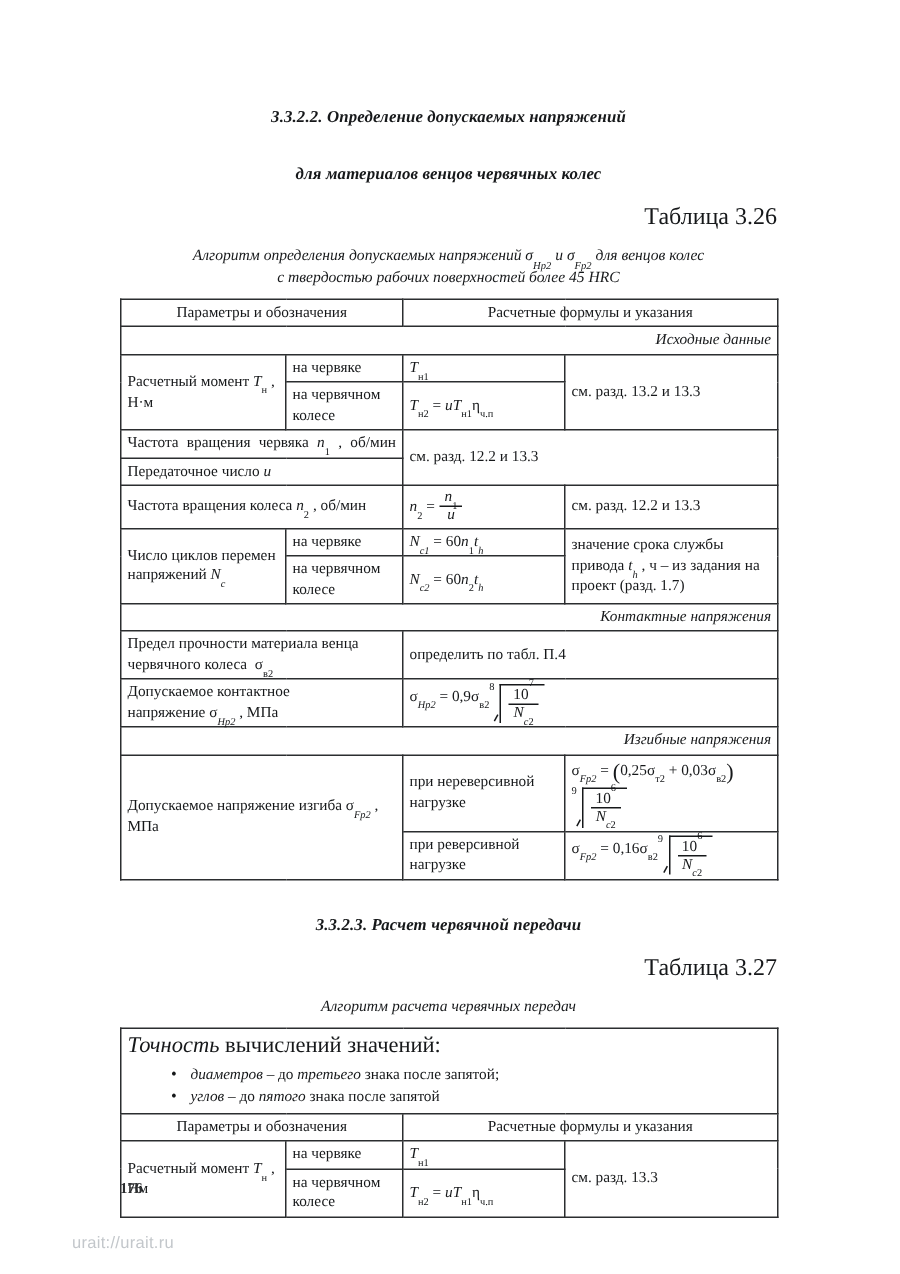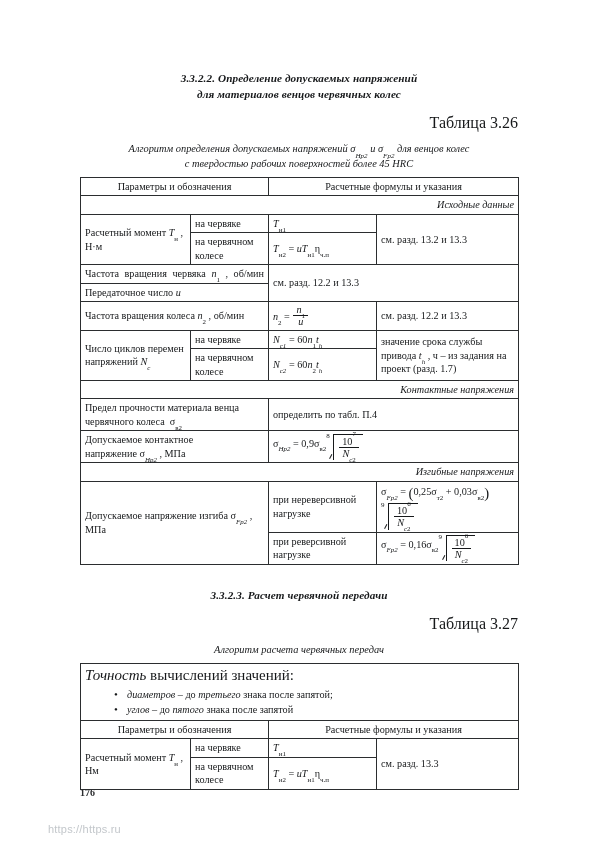--- a/index.html
+++ b/index.html
@@ -32,21 +32,21 @@
 
   
   .sec-head {
     font-style: italic;
     font-weight: bold;
     font-size: 11.2px;
     text-align: center;
     line-height: 1.45;
     letter-spacing: .1px;
   }
-  .sec-head .l2 { display: block; }
+  .sec-head .l2 { display: block; margin-top: 22px; }
 
   .table-no {
     text-align: right;
     font-size: 16px;
     margin-top: 12px;
   }
 
   .tbl-caption {
     font-style: italic;
     font-size: 10.4px;
@@ -371,14 +371,14 @@
         <td class="formula">
           <span class="mi">T</span><sub>н2</sub> = <span class="mi">u</span><span class="mi">T</span><sub>н1</sub>η<sub>ч.п</sub>
         </td>
       </tr>
     </tbody>
   </table>
 
  </div>
 
  <div class="page-num">176</div>
- <div class="watermark">https://https.ru</div>
+ <div class="watermark">urait://urait.ru</div>
 </div>
 
 </body></html>

